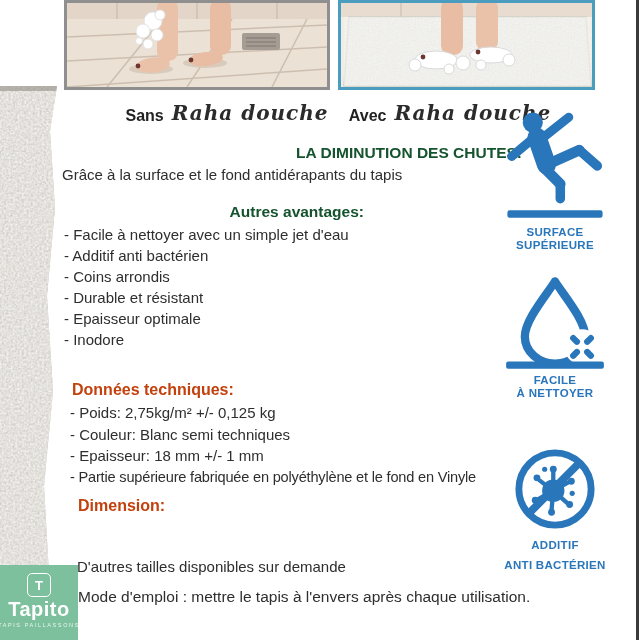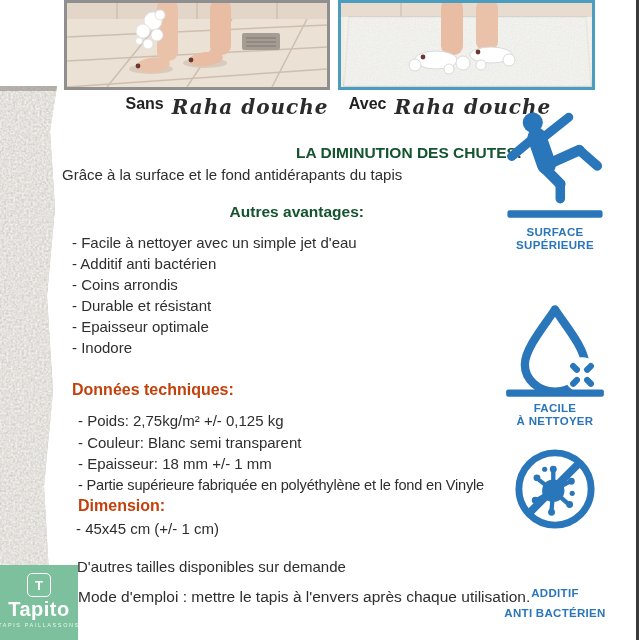--- a/index.html
+++ b/index.html
@@ -13,50 +13,50 @@
   #left-strip{left:0;top:86px;width:58px;height:554px;}
   
   #right-line{left:636px;top:0;width:3px;height:640px;background:#3a3a3a;}
 
   
   .photo{top:0;height:84px;background:#efe4d8;overflow:hidden;}
   #photo-left{left:64px;width:260px;border:3px solid #8f8f8f;}
   #photo-right{left:338px;width:251px;border:3px solid #4a9dbf;}
 
   
-  .caption{top:95px;height:30px;display:flex;align-items:flex-start;justify-content:center;gap:8px;white-space:nowrap;}
+  .caption{top:95px;height:30px;display:flex;align-items:flex-end;justify-content:center;gap:8px;white-space:nowrap;}
   #caption-left{left:107px;width:240px;}
   #caption-right{left:340px;width:220px;}
   .cap-prefix{font-weight:bold;font-size:16px;color:#222;}
   .cap-script{font-family:"DejaVu Serif",serif;font-style:italic;font-weight:bold;font-size:20px;color:#2b2b2b;letter-spacing:1px;}
 
   
   .h-bold-italic{font-weight:bold;color:#14532d;font-size:15.5px;text-align:right;}
   .h-bold{font-weight:bold;color:#c2410c;font-size:16px;}
   .body-italic{font-size:15px;line-height:21px;color:#2e2e2e;}
   .body-plain{font-size:15px;line-height:21.5px;color:#2e2e2e;}
-  ul.plain{list-style:none;margin:8px;padding:0;}
+  ul.plain{list-style:none;margin:0;padding:0;}
 
   #falls-heading{left:62px;top:144px;width:460px;}
   #falls-sub{left:62px;top:164px;width:470px;}
   #advantages-title{left:64px;top:203px;width:300px;}
   #advantages-list{left:64px;top:224px;width:440px;}
   #tech-title{left:72px;top:381px;width:300px;}
   #tech-list{left:70px;top:402px;width:500px;}
   #tech-list li:last-child{font-size:14.6px;letter-spacing:-0.2px;}
   #dimension-title{left:78px;top:497px;width:300px;}
   #dimension-value{left:76px;top:518px;width:300px;}
   #other-sizes{left:72px;top:556px;width:420px;font-size:15px;}
   #usage-line{left:78px;top:586px;width:520px;font-size:15.5px;}
 
   
   .badge{width:132px;display:flex;flex-direction:column;align-items:center;}
   #badge-0{left:489px;top:112px;}
-  #badge-1{left:489px;top:304px;justify-content:flex-end;}
-  #badge-2{left:489px;top:446px;gap:48px;}
+  #badge-1{left:489px;top:276px;justify-content:flex-end;}
+  #badge-2{left:489px;top:446px;}
   .badge-label{margin-top:4px;text-align:center;color:#2a76ba;font-weight:bold;font-size:11.5px;line-height:12.5px;letter-spacing:0.3px;}
   .badge-label.spread{line-height:20px;margin-top:3px;}
 
   
   #logo{left:0;top:565px;width:78px;height:75px;background:#7cc09d;display:flex;flex-direction:column;align-items:center;}
   .logo-t-box{margin-top:8px;width:22px;height:22px;border:1.6px solid #ffffff;border-radius:5px;display:flex;align-items:center;justify-content:center;color:#ffffff;font-size:13px;font-weight:bold;}
   .logo-name{color:#ffffff;font-size:20px;font-weight:bold;letter-spacing:0.5px;margin-top:1px;}
   .logo-tagline{color:#e9f6ef;font-size:5.5px;letter-spacing:1.6px;margin-top:1px;white-space:nowrap;}
 </style>
 </head>
@@ -179,27 +179,26 @@
     <li>- Additif anti bactérien</li>
     <li>- Coins arrondis</li>
     <li>- Durable et résistant</li>
     <li>- Epaisseur optimale</li>
     <li>- Inodore</li>
   </ul>
 
   <div id="tech-title" class="abs h-bold">Données techniques:</div>
   <ul id="tech-list" class="abs plain body-plain">
     <li>- Poids: 2,75kg/m² +/- 0,125 kg</li>
-    <li>- Couleur: Blanc semi transparent</li>
+    <li>- Couleur: Blanc semi techniques</li>
     <li>- Epaisseur: 18 mm +/- 1 mm</li>
     <li>- Partie supérieure fabriquée en polyéthylène et le fond en Vinyle</li>
   </ul>
 
   <div id="dimension-title" class="abs h-bold">Dimension:</div>
-  <div id="dimension-value" class="abs body-plain">- 45x45 cm (+/- 1 cm)</div>
   <div id="other-sizes" class="abs body-plain">-D'autres tailles disponibles sur demande</div>
   <div id="usage-line" class="abs body-plain">Mode d'emploi : mettre le tapis à l'envers après chaque utilisation.</div>
 
   <div id="badge-0" class="abs badge">
     <svg width="112" height="110" viewBox="0 0 100 104">
       <g fill="#2a76ba" stroke="#2a76ba" stroke-linecap="round">
         <circle cx="29" cy="10" r="9.5" stroke="none"></circle>
         <line x1="33" y1="24" x2="42" y2="50" stroke-width="18"></line>
         <line x1="39" y1="24" x2="63" y2="5" stroke-width="8.5"></line>
         <line x1="27" y1="27" x2="9" y2="42" stroke-width="8.5"></line>

